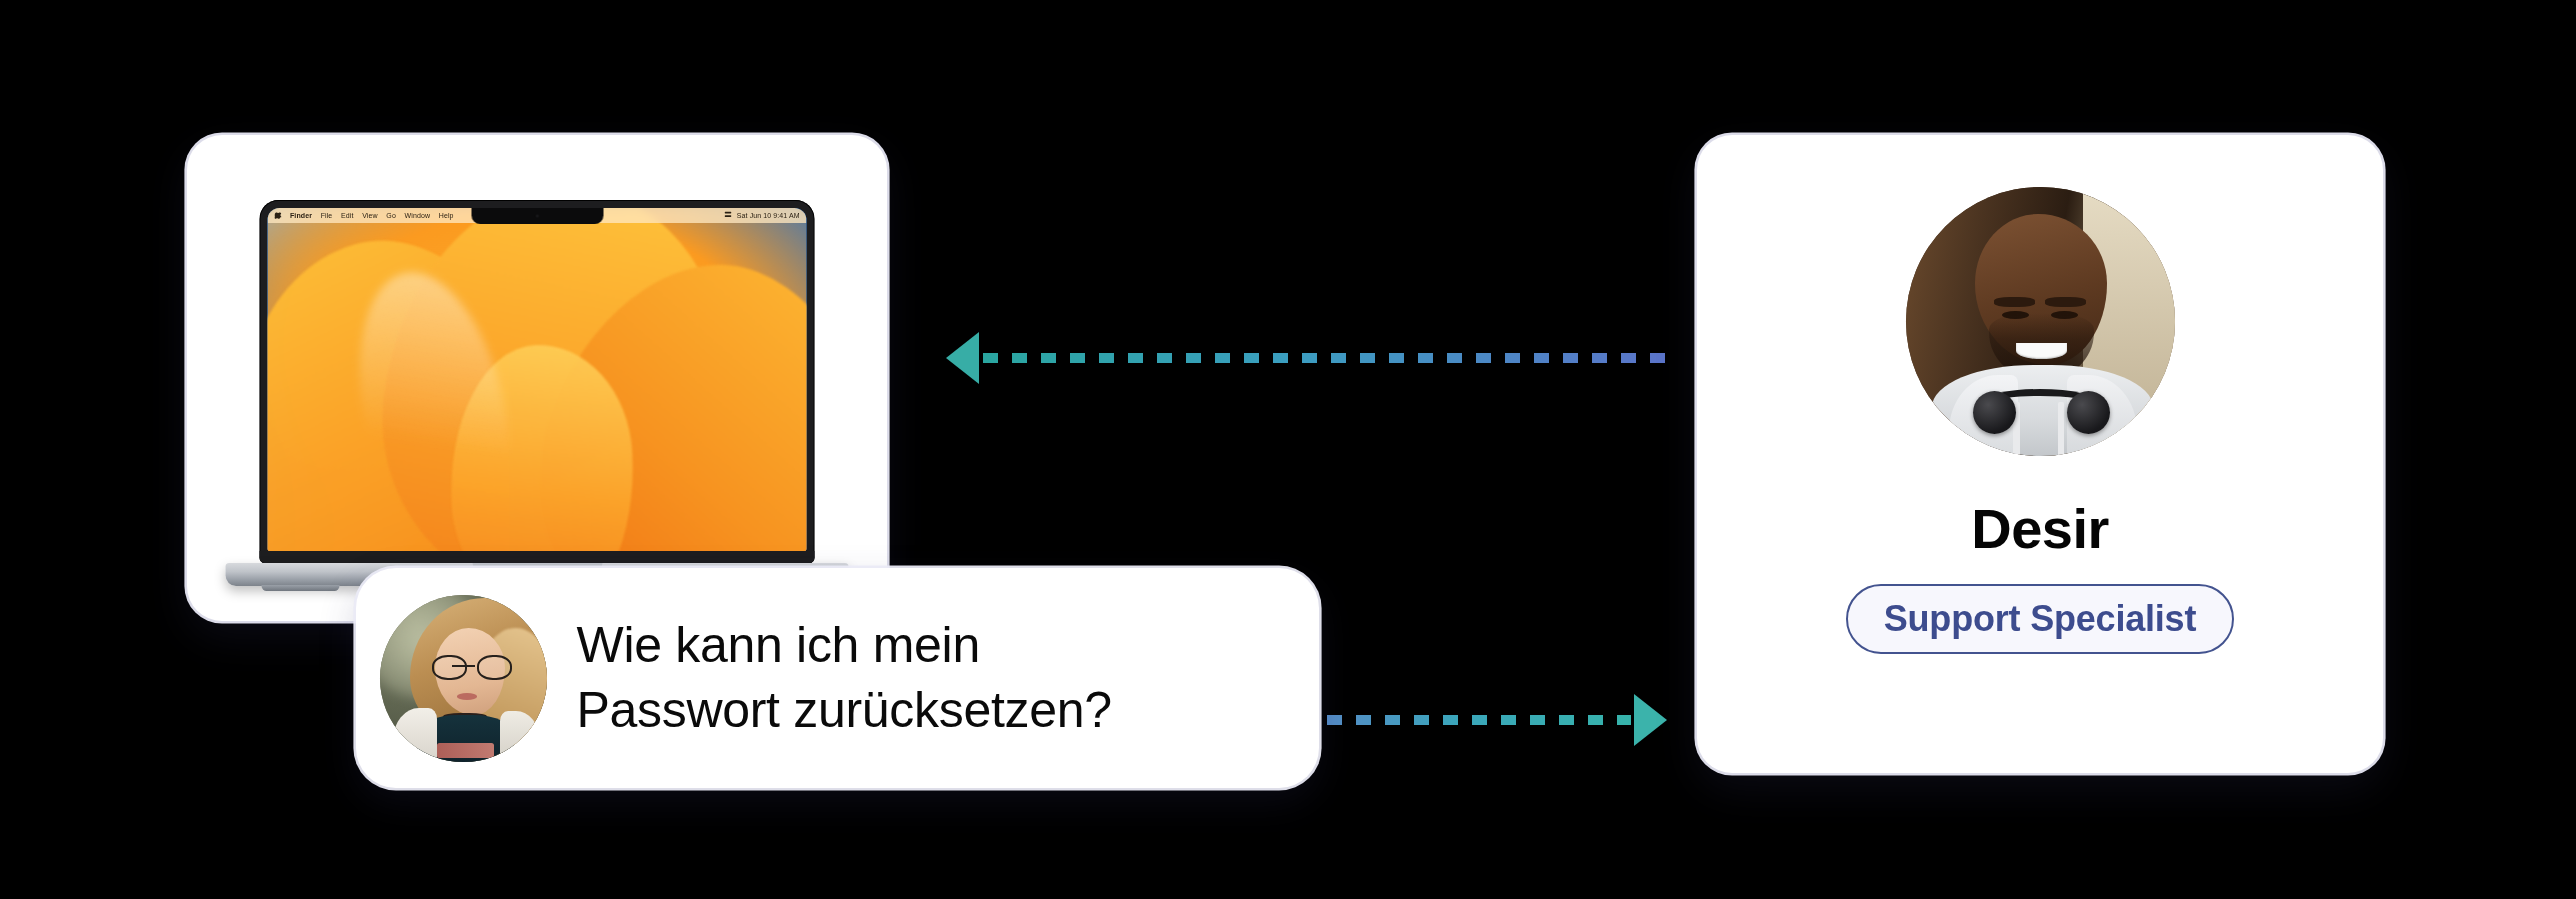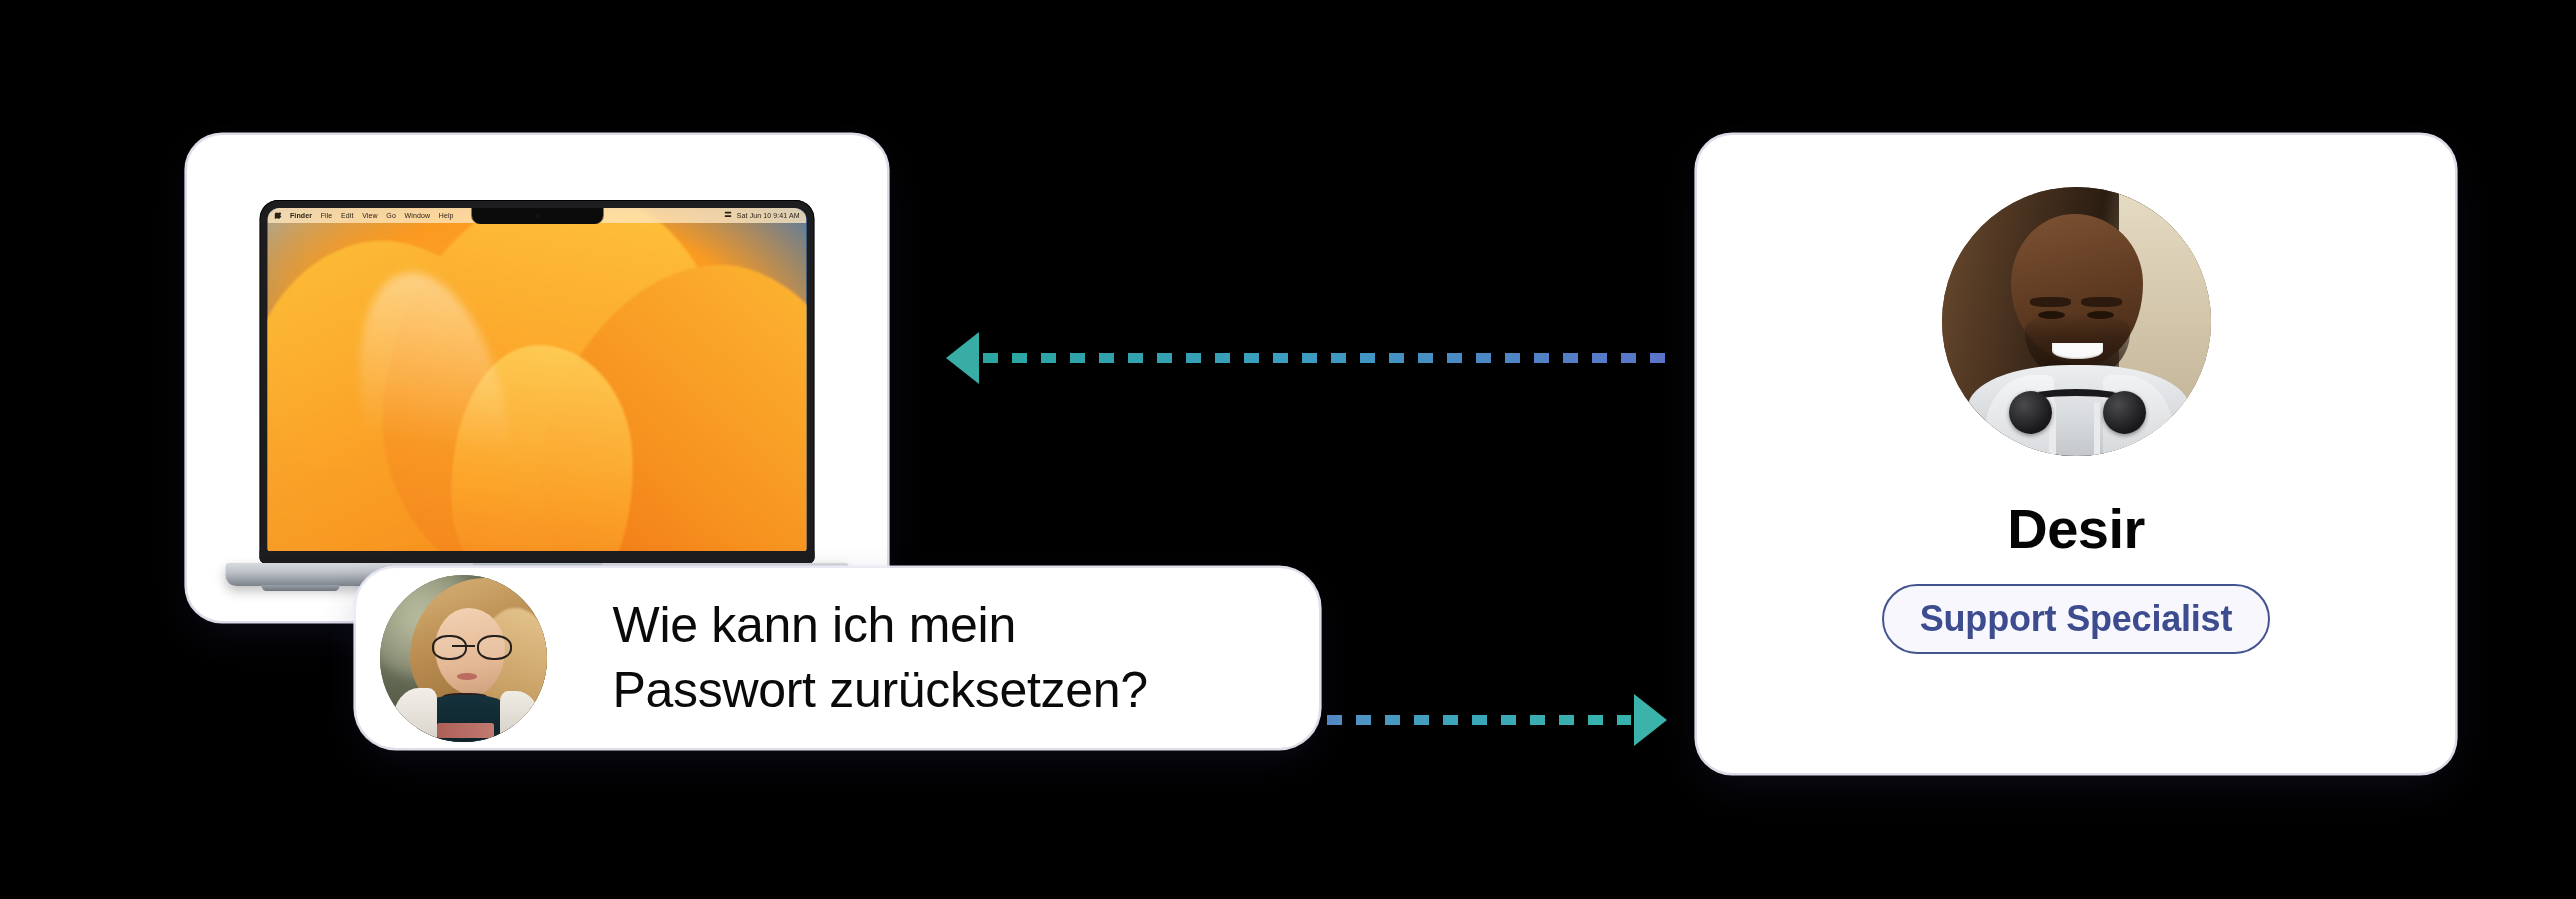--- a/index.html
+++ b/index.html
@@ -86,25 +86,24 @@
     position:absolute;left:50%;top:0;transform:translateX(-50%);
     width:130px;height:7.8px;border-radius:0 0 8.7px 8.7px;
     background:linear-gradient(180deg,#c3c7cd,#aeb3ba);
   }
   .foot{position:absolute;bottom:-5.2px;width:78px;height:6px;border-radius:0 0 5.2px 5.2px;
     background:linear-gradient(180deg,#9aa0a8,#70767e);}
   .foot.l{left:36px;} .foot.r{right:36px;}
 
   
   #chat-bubble{
-    position:absolute;left:356px;top:568px;width:963px;height:180px;
+    position:absolute;left:356px;top:568px;width:963px;height:220px;
     background:#fff;border-radius:40px;display:flex;align-items:center;
     box-shadow:0 0 0 2.6px rgba(234,234,246,.95), 0 14px 38px rgba(50,50,100,.20);
     z-index:8;
-    gap:36px;
   }
   .chat-avatar{
     width:167px;height:167px;border-radius:50%;margin-left:24px;flex:0 0 auto;
     overflow:hidden;position:relative;background:#6d6f58;
   }
   .chat-text{
     margin-left:29.5px;font-size:50px;line-height:1.30;color:#0a0a0a;font-weight:400;
     letter-spacing:-0.3px;white-space:pre-line;
   }
 
@@ -131,21 +130,21 @@
   .shirt{position:absolute;left:22%;bottom:0;width:58%;height:28%;border-radius:42% 42% 0 0;
     background:linear-gradient(180deg,#15323c,#0f222b);}
   .jacket-l{position:absolute;left:8%;bottom:0;width:26%;height:32%;border-radius:60% 20% 0 0;
     background:linear-gradient(180deg,#f2efe8,#d8d4cb);}
   .jacket-r{position:absolute;right:4%;bottom:0;width:24%;height:30%;border-radius:20% 60% 0 0;
     background:linear-gradient(180deg,#efece4,#d4d0c7);}
   .print{position:absolute;left:34%;bottom:2%;width:34%;height:9%;border-radius:2.6px;
     background:linear-gradient(90deg,#c8695f,#e0897c);opacity:.85;}
 
   
-  #agent-card{left:1697px;top:135px;width:758px;height:638px;}
+  #agent-card{left:1697px;top:135px;width:686px;height:638px;}
   .agent-inner{position:absolute;inset:0;display:flex;flex-direction:column;align-items:center;}
   .agent-avatar{
     width:269px;height:269px;border-radius:50%;margin-top:52px;overflow:hidden;position:relative;
     background:#4b3726;
   }
   .ag-bg{position:absolute;inset:0;
     background:linear-gradient(100deg,#6b4a2d 0%,#4a3320 26%,#2b1d12 52%,#8d7b5e 74%,#cfc2a6 100%);}
   .ag-wall{position:absolute;right:0;top:0;width:34%;height:100%;
     background:linear-gradient(180deg,#e6dcc4,#bdae90);}
   .ag-head{position:absolute;left:26%;top:10%;width:49%;height:56%;

